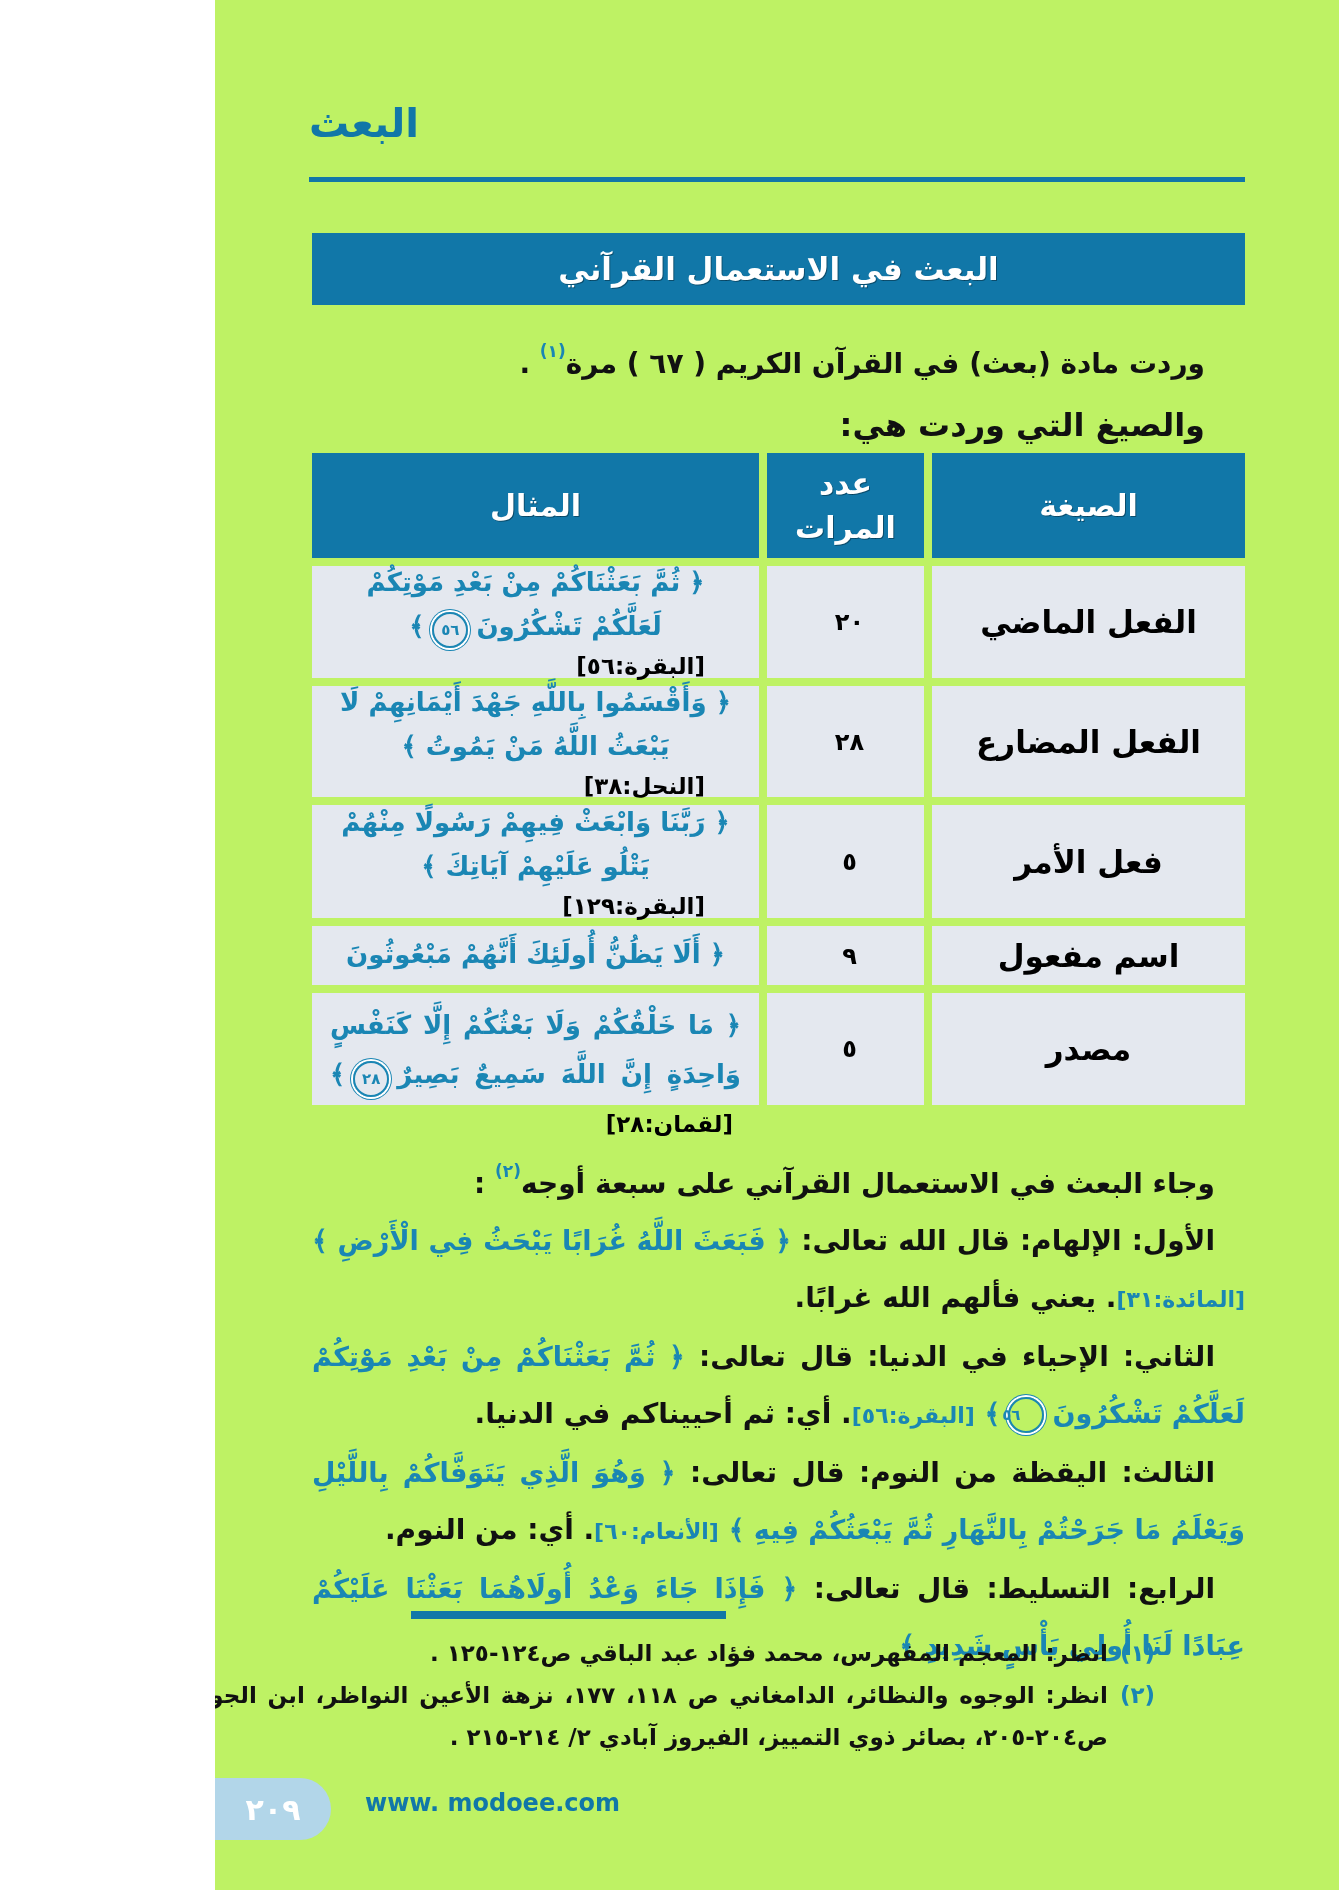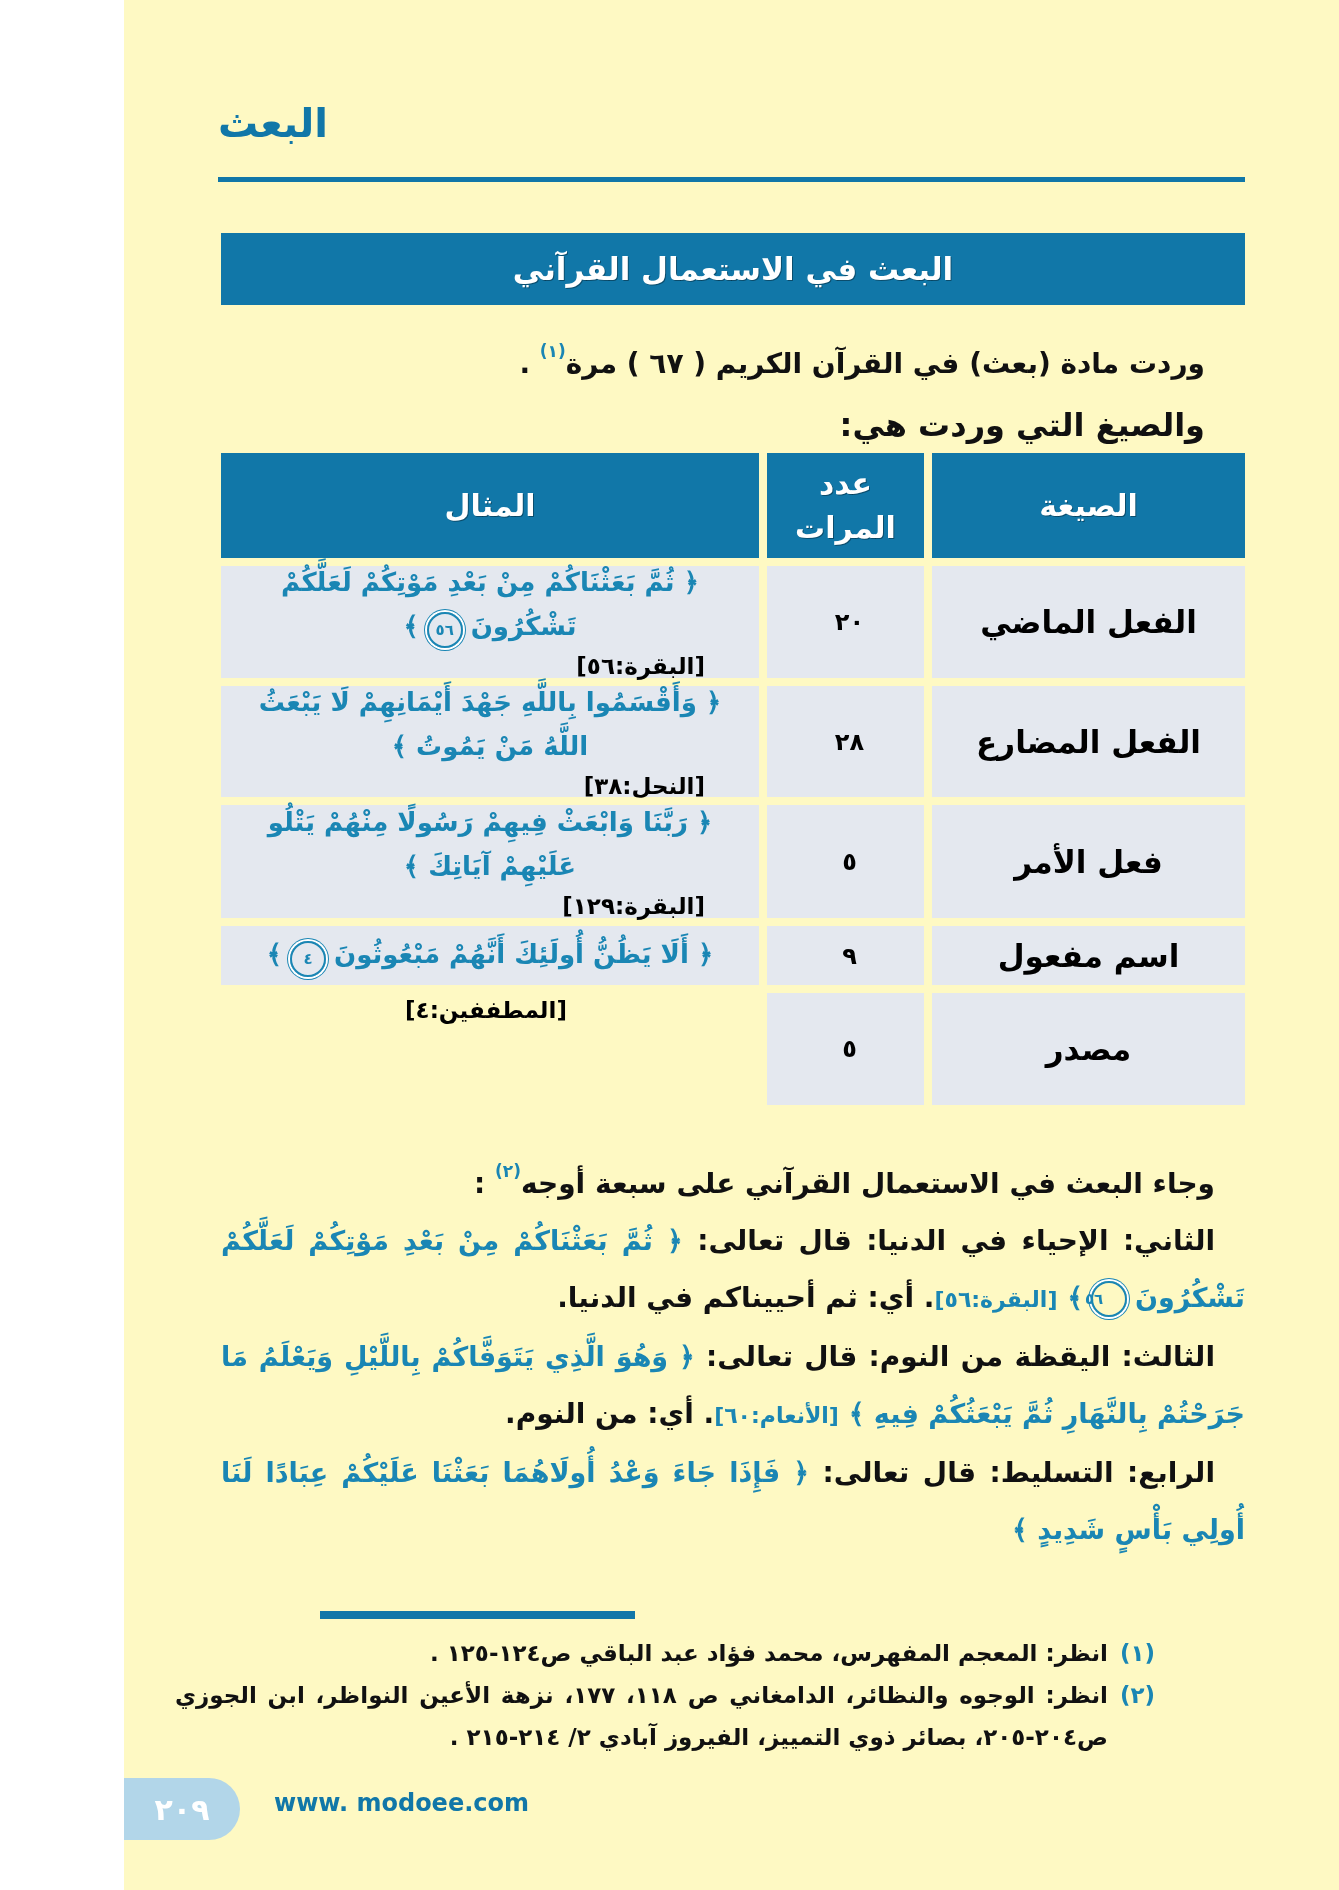--- a/index.html
+++ b/index.html
@@ -1,19 +1,19 @@
 <!DOCTYPE html>
 <html lang="ar" dir="rtl"><head>
 <meta charset="utf-8">
 <style>
   html,body{margin:0;padding:0;background:#ffffff;}
   .page{
     position:relative;
-    width:1215px;height:1890px;
-    background:#fef9c3;
+    width:1124px;height:1890px;
+    background:#bef264;
     font-family:"DejaVu Sans", sans-serif;
     direction:rtl;
     overflow:hidden;
   }
   
   .page-heading{
     position:absolute;top:100px;left:94px;
     font-size:40px;font-weight:bold;color:#1177a8;
     direction:rtl;
   }
@@ -137,25 +137,29 @@
     </div>
 
     <div class="td form">اسم مفعول</div>
     <div class="td count">٩</div>
     <div class="td example inline-center">
       <span class="q">﴿ أَلَا يَظُنُّ أُولَئِكَ أَنَّهُمْ مَبْعُوثُونَ</span><span class="ayah">٤</span><span class="q">﴾</span><span class="ref-inline">[المطففين:٤]</span>
     </div>
 
     <div class="td form">مصدر</div>
     <div class="td count">٥</div>
+    <div class="td example inline-justify">
+      <span class="q">﴿ مَا خَلْقُكُمْ وَلَا بَعْثُكُمْ إِلَّا كَنَفْسٍ وَاحِدَةٍ إِنَّ اللَّهَ سَمِيعٌ بَصِيرٌ</span><span class="ayah">٢٨</span><span class="q">﴾</span><span class="ref-inline">[لقمان:٢٨]</span>
+    </div>
   </div>
 
   <div class="body-block">
     <p><span>وجاء البعث في الاستعمال القرآني على سبعة أوجه</span><span class="fn-sup">(٢)</span><span> :</span></p>
 
+    <p><span>الأول: الإلهام: قال الله تعالى: </span><span class="q">﴿ فَبَعَثَ اللَّهُ غُرَابًا يَبْحَثُ فِي الْأَرْضِ ﴾</span> <span class="vref">[المائدة:٣١]</span><span>. يعني فألهم الله غرابًا.</span></p>
 
     <p><span>الثاني: الإحياء في الدنيا: قال تعالى: </span><span class="q">﴿ ثُمَّ بَعَثْنَاكُمْ مِنْ بَعْدِ مَوْتِكُمْ لَعَلَّكُمْ تَشْكُرُونَ</span><span class="ayah">٥٦</span><span class="q">﴾</span> <span class="vref">[البقرة:٥٦]</span><span>. أي: ثم أحييناكم في الدنيا.</span></p>
 
     <p><span>الثالث: اليقظة من النوم: قال تعالى: </span><span class="q">﴿ وَهُوَ الَّذِي يَتَوَفَّاكُمْ بِاللَّيْلِ وَيَعْلَمُ مَا جَرَحْتُمْ بِالنَّهَارِ ثُمَّ يَبْعَثُكُمْ فِيهِ ﴾</span> <span class="vref">[الأنعام:٦٠]</span><span>. أي: من النوم.</span></p>
 
     <p><span>الرابع: التسليط: قال تعالى: </span><span class="q">﴿ فَإِذَا جَاءَ وَعْدُ أُولَاهُمَا بَعَثْنَا عَلَيْكُمْ عِبَادًا لَنَا أُولِي بَأْسٍ شَدِيدٍ ﴾</span></p>
   </div>
 
   <div class="fn-sep"></div>
   <div class="footnotes">

